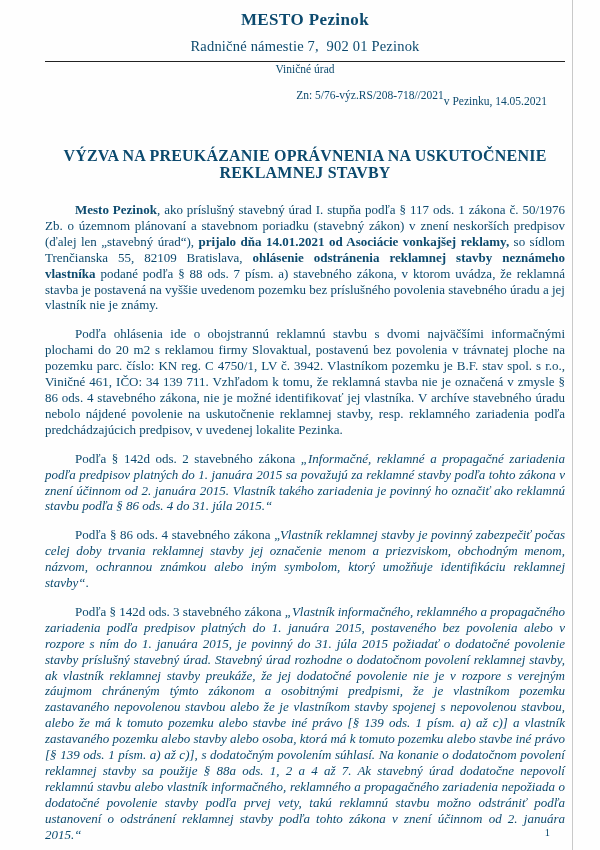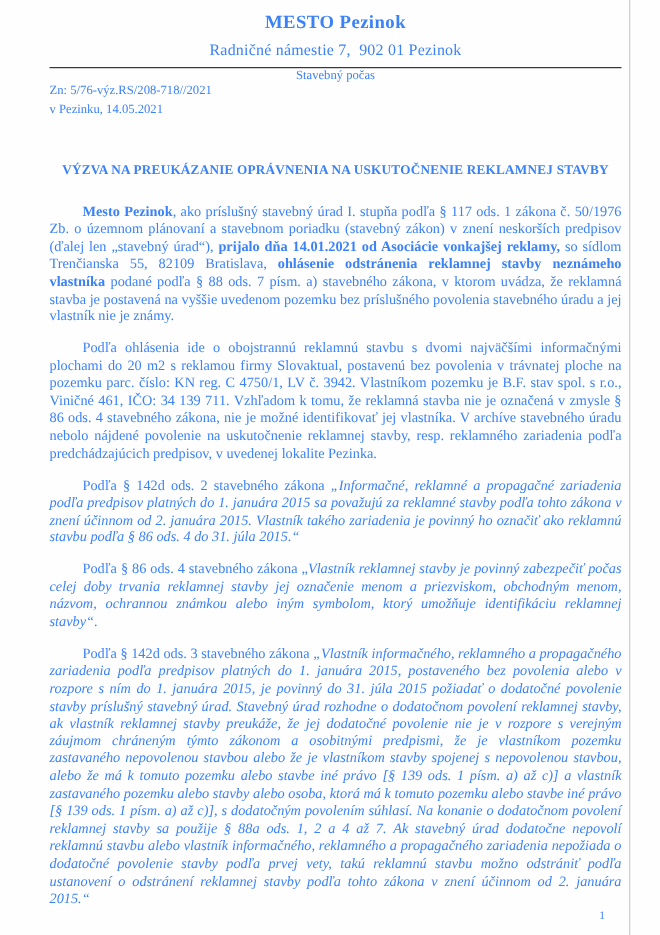--- a/index.html
+++ b/index.html
@@ -2,21 +2,21 @@
 <html><head>
 <meta charset="utf-8">
 <style>
   html,body{margin:0;padding:0;background:#ffffff;}
   .page{
     position:relative;
     width:600px;height:850px;
     background:#fefefe;
     overflow:hidden;
     font-family:"Liberation Serif","DejaVu Serif",serif;
-    color:#3b82f6;
+    color:#0c4a6e;
     box-sizing:border-box;
     padding:8px 35px 0 45px;
   }
   
   .scan-edge{
     position:absolute;top:0;right:27px;width:1px;height:850px;
     background:#c9c9c9;
   }
   header{text-align:center;}
   .org{
@@ -27,25 +27,25 @@
     font-size:14.5px;font-weight:normal;letter-spacing:.2px;
     margin-top:8px;white-space:pre-wrap;
   }
   .hdr-line{
     border:none;border-top:1.6px solid #222;
     margin:6px 0 0 0;
   }
   .office{font-size:11.5px;margin-top:1px;}
   .refrow{
     display:flex;justify-content:flex-end;align-items:flex-start;
-    font-size:11.5px;margin-top:1px;flex-direction:column;
+    font-size:11.5px;margin-top:14px;
   }
   .refrow .pdate{margin-top:6px;padding-right:18px;}
   h1{
-    font-size:12px;font-weight:bold;text-align:center;
+    font-size:16px;font-weight:bold;text-align:center;
     letter-spacing:.2px;
     margin:40px 8px 0 8px;
     line-height:17px;
   }
   main{margin-top:21px;}
   main p{
     font-size:13px;line-height:15.9px;
     text-align:justify;text-indent:30px;
     margin:0 0 13px 0;
   }
@@ -60,21 +60,21 @@
 </head>
 <body>
 
 <div class="page">
   <div class="scan-edge"></div>
 
   <header>
     <div class="org">MESTO Pezinok</div>
     <div class="addr">Radničné námestie 7,  902 01 Pezinok</div>
     <hr class="hdr-line">
-    <div class="office">Stavebný počas</div>
+    <div class="office">Viničné úrad</div>
     <div class="refrow">
       <span>Zn: 5/76-výz.RS/208-718//2021</span>
       <span class="pdate">v Pezinku, 14.05.2021</span>
     </div>
   </header>
 
   <h1>VÝZVA NA PREUKÁZANIE OPRÁVNENIA NA USKUTOČNENIE REKLAMNEJ STAVBY</h1>
 
   <main>
       <p><span class="bold">Mesto Pezinok</span><span>, ako príslušný stavebný úrad I. stupňa podľa § 117 ods. 1 zákona č. 50/1976 Zb. o územnom plánovaní a stavebnom poriadku (stavebný zákon) v znení neskorších predpisov (ďalej len „stavebný úrad“), </span><span class="bold">prijalo dňa 14.01.2021 od Asociácie vonkajšej reklamy,</span><span> so sídlom Trenčianska 55, 82109 Bratislava, </span><span class="bold">ohlásenie odstránenia reklamnej stavby neznámeho vlastníka</span><span> podané podľa § 88 ods. 7 písm. a) stavebného zákona, v ktorom uvádza, že reklamná stavba je postavená na vyššie uvedenom pozemku bez príslušného povolenia stavebného úradu a jej vlastník nie je známy.</span></p>

